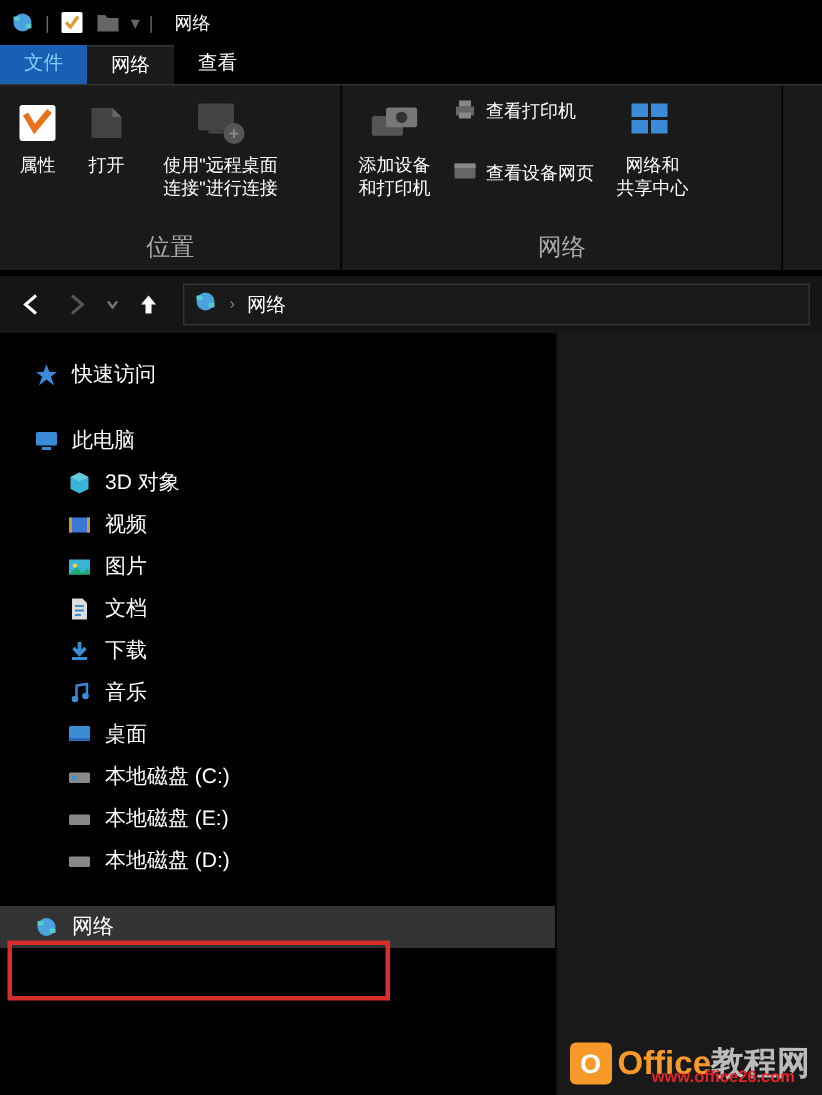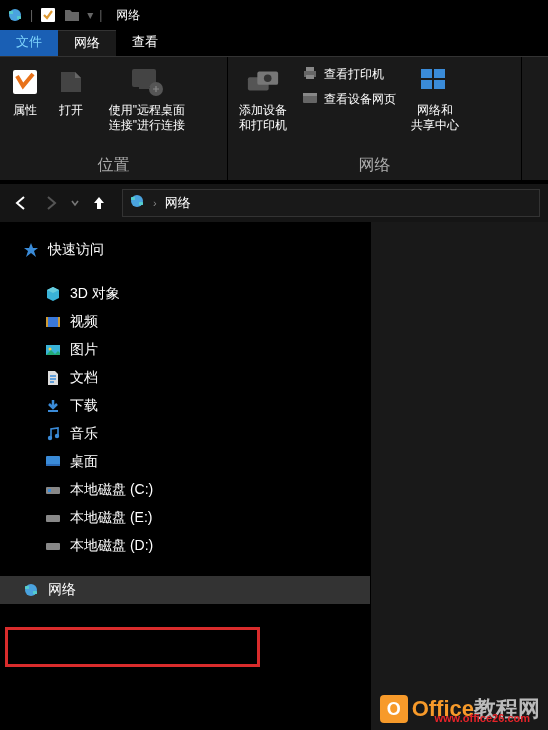--- a/index.html
+++ b/index.html
@@ -16,21 +16,21 @@
     .menu-item.active { background: #1a1a1a; border-top: 1px solid #333; }
     
     .ribbon { height: 124px; background: #1a1a1a; display: flex; border-top: 1px solid #333; }
     .ribbon-group { display: flex; flex-direction: column; justify-content: space-between; padding: 4px 2px 2px; border-right: 1px solid #000; }
     .ribbon-group-items { display: flex; align-items: flex-start; flex: 1; }
     .ribbon-group-label { text-align: center; font-size: 16px; color: #aaa; padding: 2px 0; }
     .ribbon-btn { display: flex; flex-direction: column; align-items: center; justify-content: flex-start; padding: 4px 6px; min-width: 46px; cursor: default; }
     .ribbon-btn.large { min-width: 66px; }
     .ribbon-ico { width: 34px; height: 34px; margin-bottom: 4px; display: flex; align-items: center; justify-content: center; }
     .ribbon-label { font-size: 12px; text-align: center; line-height: 1.25; white-space: pre-line; }
-    .ribbon-small-list { display: flex; flex-direction: column; gap: 2px; padding-top: 2px; }
+    .ribbon-small-list { display: flex; flex-direction: column; gap: 18px; padding-top: 2px; }
     .ribbon-small-item { display: flex; align-items: center; gap: 6px; font-size: 12px; padding: 2px 6px; }
     
     .navbar { height: 38px; display: flex; align-items: center; background: #151515; padding: 0 8px; gap: 4px; margin-top: 4px; }
     .nav-btn { width: 26px; height: 26px; display: flex; align-items: center; justify-content: center; color: #ccc; cursor: default; }
     .nav-btn.disabled { color: #555; }
     .addrbar { flex: 1; height: 28px; background: #191919; border: 1px solid #333; display: flex; align-items: center; padding: 0 6px; gap: 8px; margin-left: 6px; }
     .addrbar .crumb { font-size: 13px; }
     .addrbar .sep { color: #888; font-size: 11px; }
     
     .content { position: absolute; top: 222px; left: 0; right: 0; bottom: 0; display: flex; }
@@ -209,20 +209,29 @@
   <div class="tree">
     <div class="tree-item">
       <span class="tree-icon">
         <svg width="16" height="16" viewBox="0 0 16 16">
             <path d="M8 1 L10 6 L15 6 L11 9 L13 15 L8 11 L3 15 L5 9 L1 6 L6 6 Z" fill="#3a8bd8"></path>
           </svg>
       </span>
       <span>快速访问</span>
     </div>
     <div class="tree-spacer"></div>
+    <div class="tree-item">
+      <span class="tree-icon">
+        <svg width="16" height="16" viewBox="0 0 16 16">
+            <rect x="1" y="2" width="14" height="9" rx="1" fill="#3a8bd8"></rect>
+            <rect x="5" y="12" width="6" height="2" fill="#3a8bd8"></rect>
+          </svg>
+      </span>
+      <span>此电脑</span>
+    </div>
     <div class="tree-item child">
       <span class="tree-icon">
         <svg width="16" height="16" viewBox="0 0 16 16">
             <path d="M8 1 L14 4 V12 L8 15 L2 12 V4 Z" fill="#3ab3d8"></path>
             <path d="M8 1 L14 4 L8 7 L2 4 Z" fill="#6cd"></path>
           </svg>
       </span>
       <span>3D 对象</span>
     </div>
     <div class="tree-item child">

